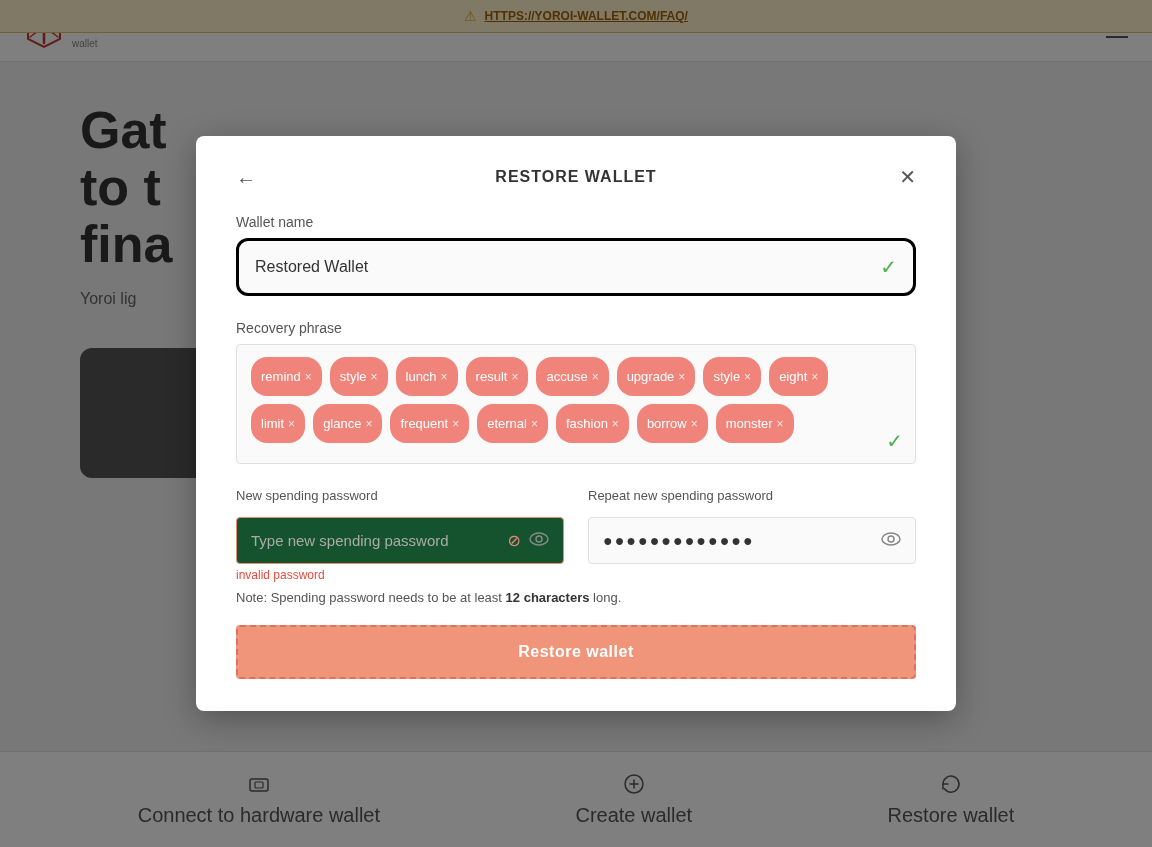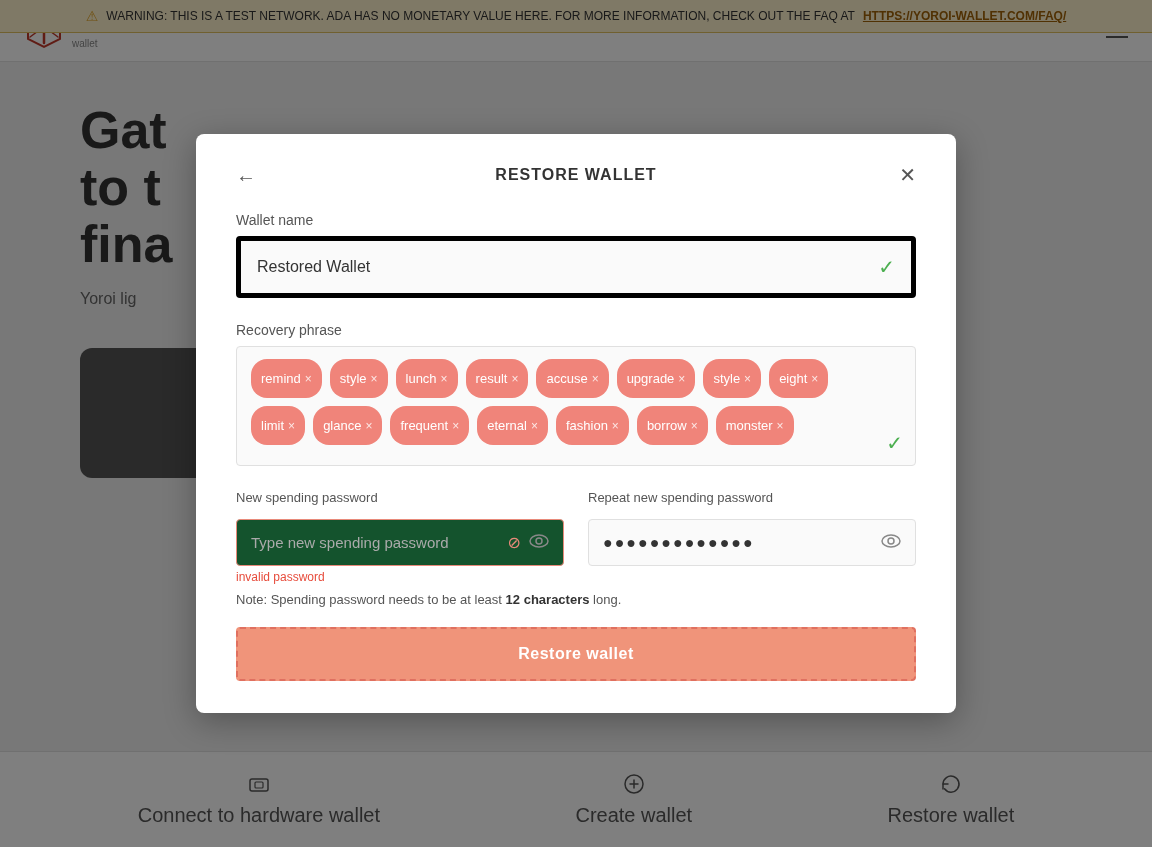--- a/index.html
+++ b/index.html
@@ -195,22 +195,22 @@
 
     .field-label {
       font-size: 14px;
       color: #555;
       margin-bottom: 8px;
       font-weight: 500;
     }
 
     .wallet-name-input {
       width: 100%;
-      border: 5px solid #000000;
-      border-radius: 4px;
+      border: 3px solid #000000;
+      border-radius: 12px;
       padding: 14px 16px;
       font-size: 16px;
       color: #333;
       background: #fafafa;
       margin-bottom: 24px;
       display: flex;
       align-items: center;
       justify-content: space-between;
     }
 
@@ -361,21 +361,20 @@
       width: 40px;
       height: 36px;
       display: inline-block;
     }
   </style>
 </head>
 <body>
 
 <div class="warning-banner">
   <span class="warning-icon">⚠</span>
-  <span>WARNING: THIS IS A TEST NETWORK. ADA HAS NO MONETARY VALUE HERE. FOR MORE INFORMATION, CHECK OUT THE FAQ AT</span>
   <a href="#">HTTPS://YOROI-WALLET.COM/FAQ/</a>
 </div>
 
 <div class="bg-page">
   <div class="header">
     <div class="logo-area">
 
       <svg class="yoroi-logo-icon" viewBox="0 0 40 36" fill="none" xmlns="http://www.w3.org/2000/svg">
         <path d="M20 2L36 10V26L20 34L4 26V10L20 2Z" fill="none" stroke="#c0392b" stroke-width="2"></path>
         <path d="M12 8L20 18L28 8" stroke="#c0392b" stroke-width="2.5" fill="none" stroke-linecap="round"></path>

